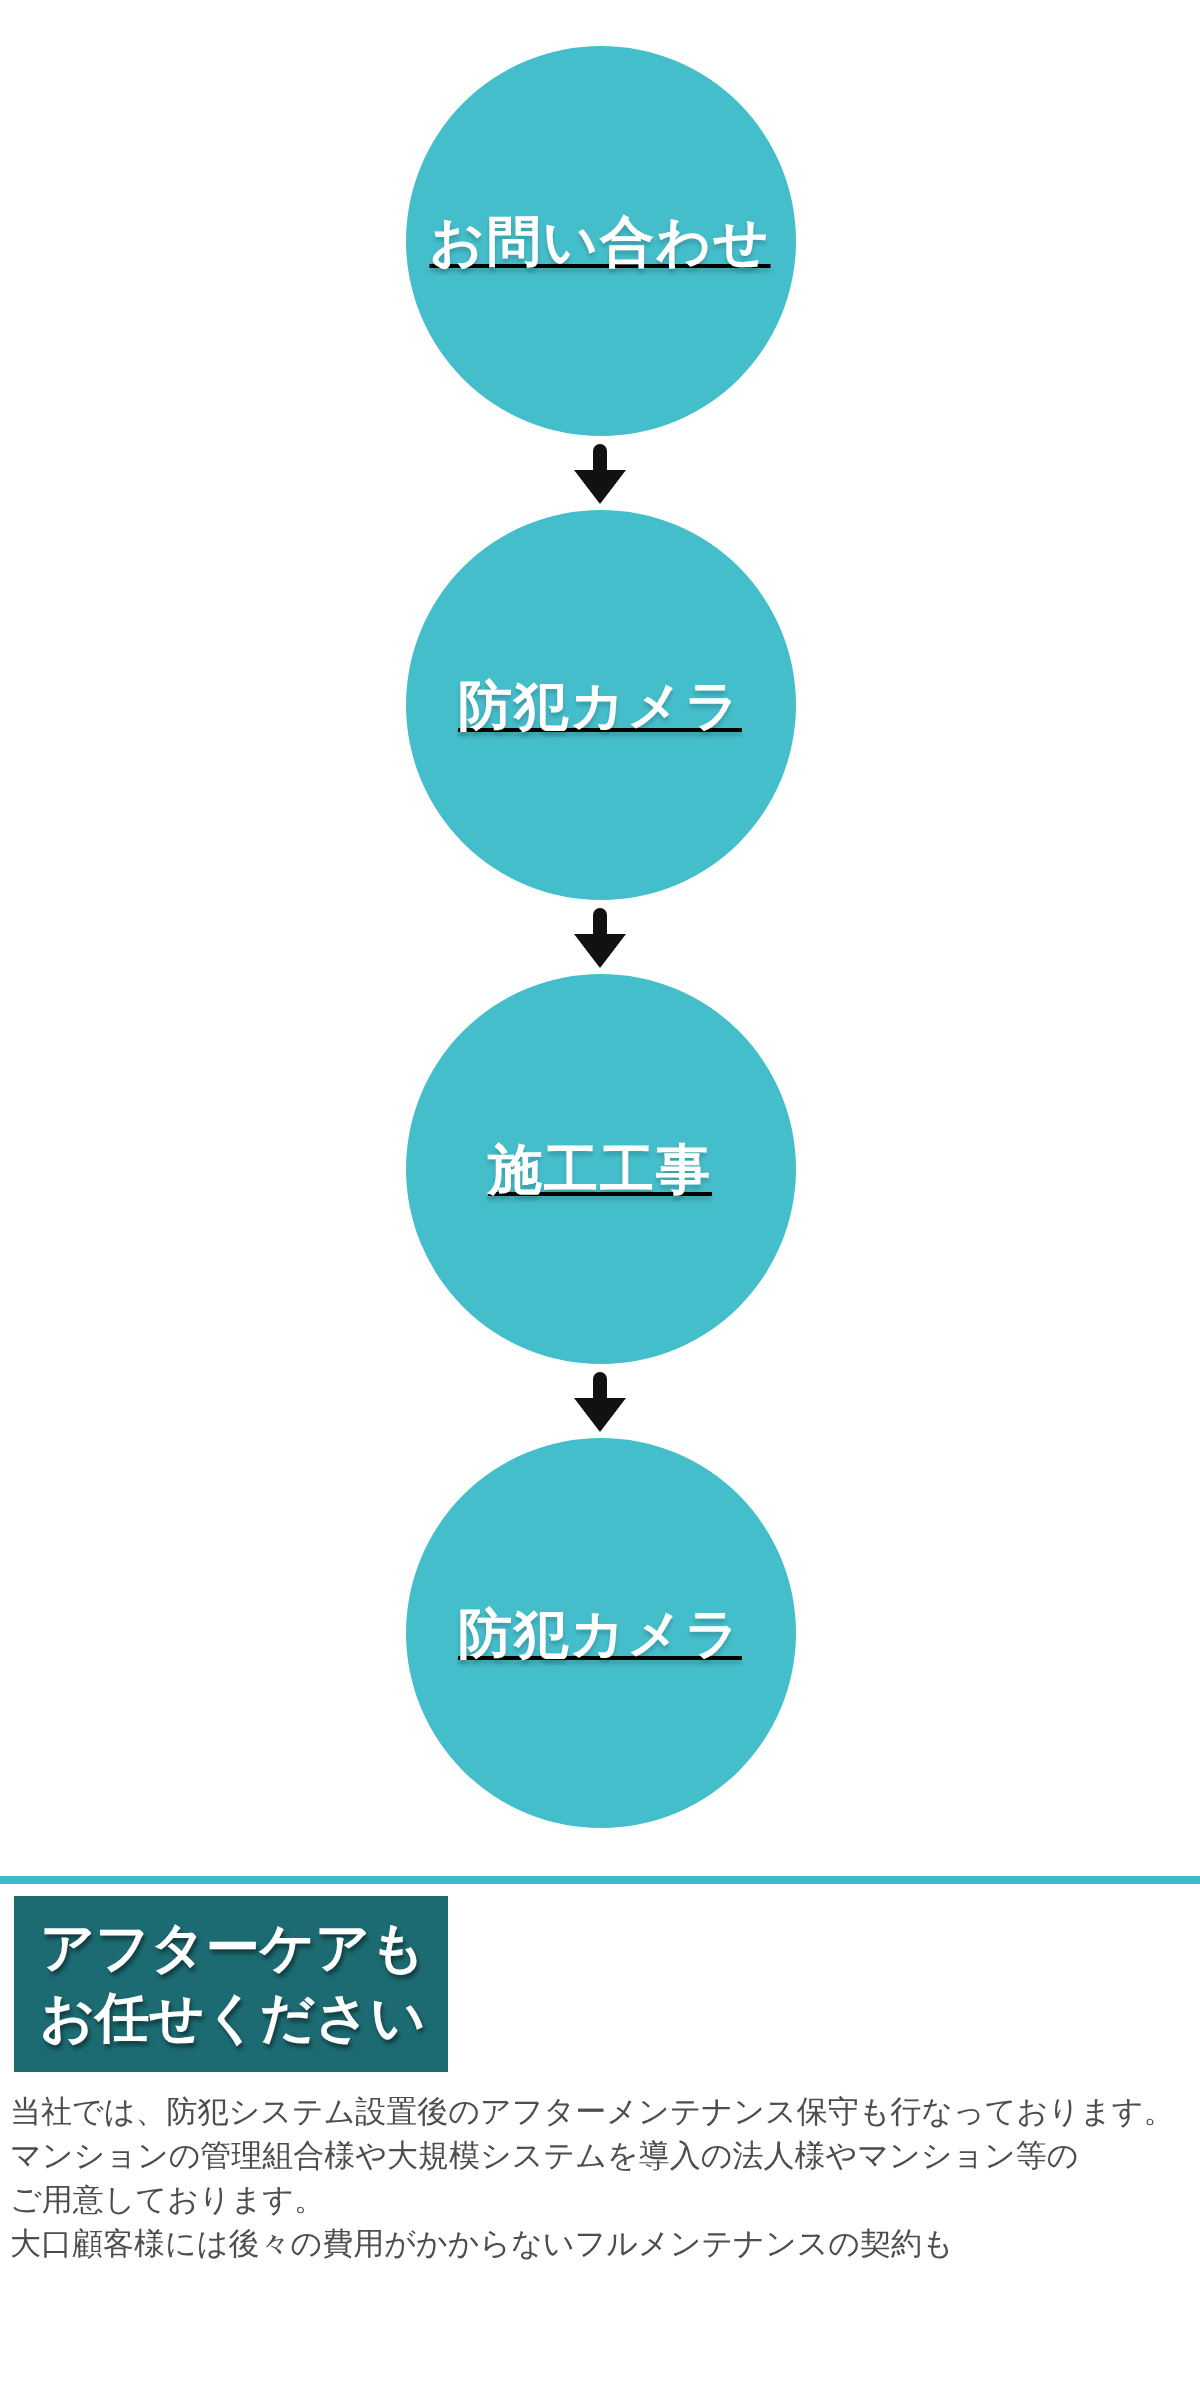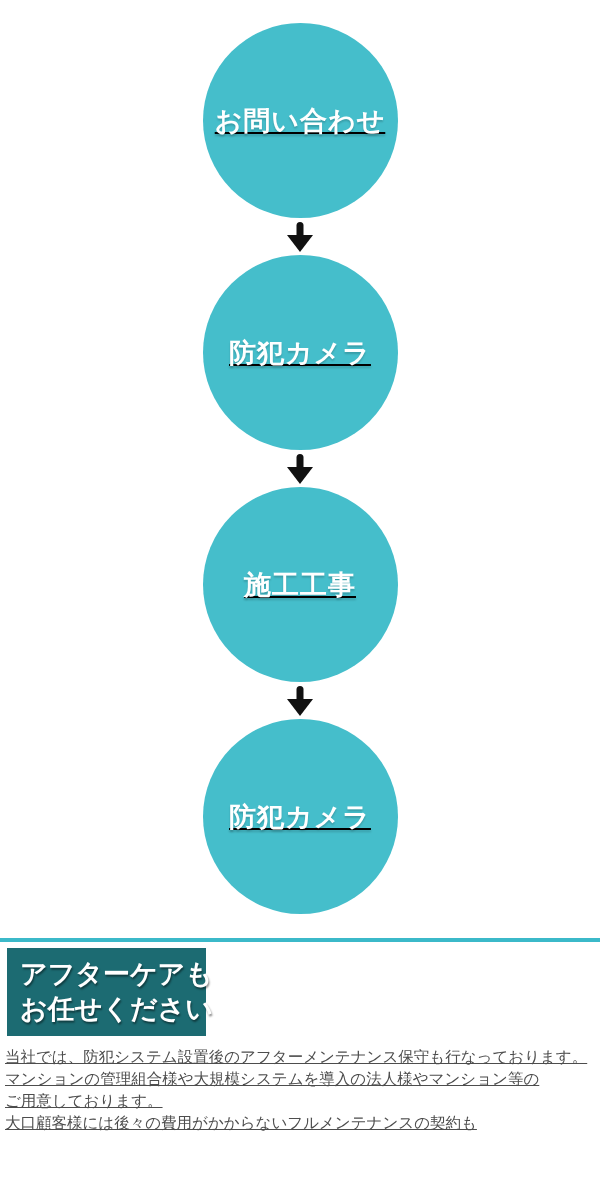--- a/index.html
+++ b/index.html
@@ -40,39 +40,38 @@
     flex: 0 0 auto;
   }
   .divider {
     width: 600px;
     height: 4px;
     margin-top: 24px;
     background: var(--c-divider);
   }
   .heading-box {
     margin: 6px 0 0 7px;
-    width: 199px;
+    width: 217px;
     padding: 9px 0 9px 13px;
     background: var(--c-heading_bg);
   }
   .heading-line {
     color: var(--c-heading_text);
     font-size: 27px;
     font-weight: bold;
     line-height: 35px;
     white-space: nowrap;
     text-shadow: 1px 2px 2px rgba(0,0,0,0.45);
   }
   .body-text { margin: 10px 0 0 5px; }
   .body-line {
     font-size: 15.5px;
     line-height: 22px;
     color: var(--c-body_text);
     white-space: nowrap;
-    text-decoration: underline;
   }
 </style>
 </head>
 <body>
 
 <div class="flow">
 
   <div class="circle">
     <span class="circle-label">お問い合わせ</span>
   </div>

